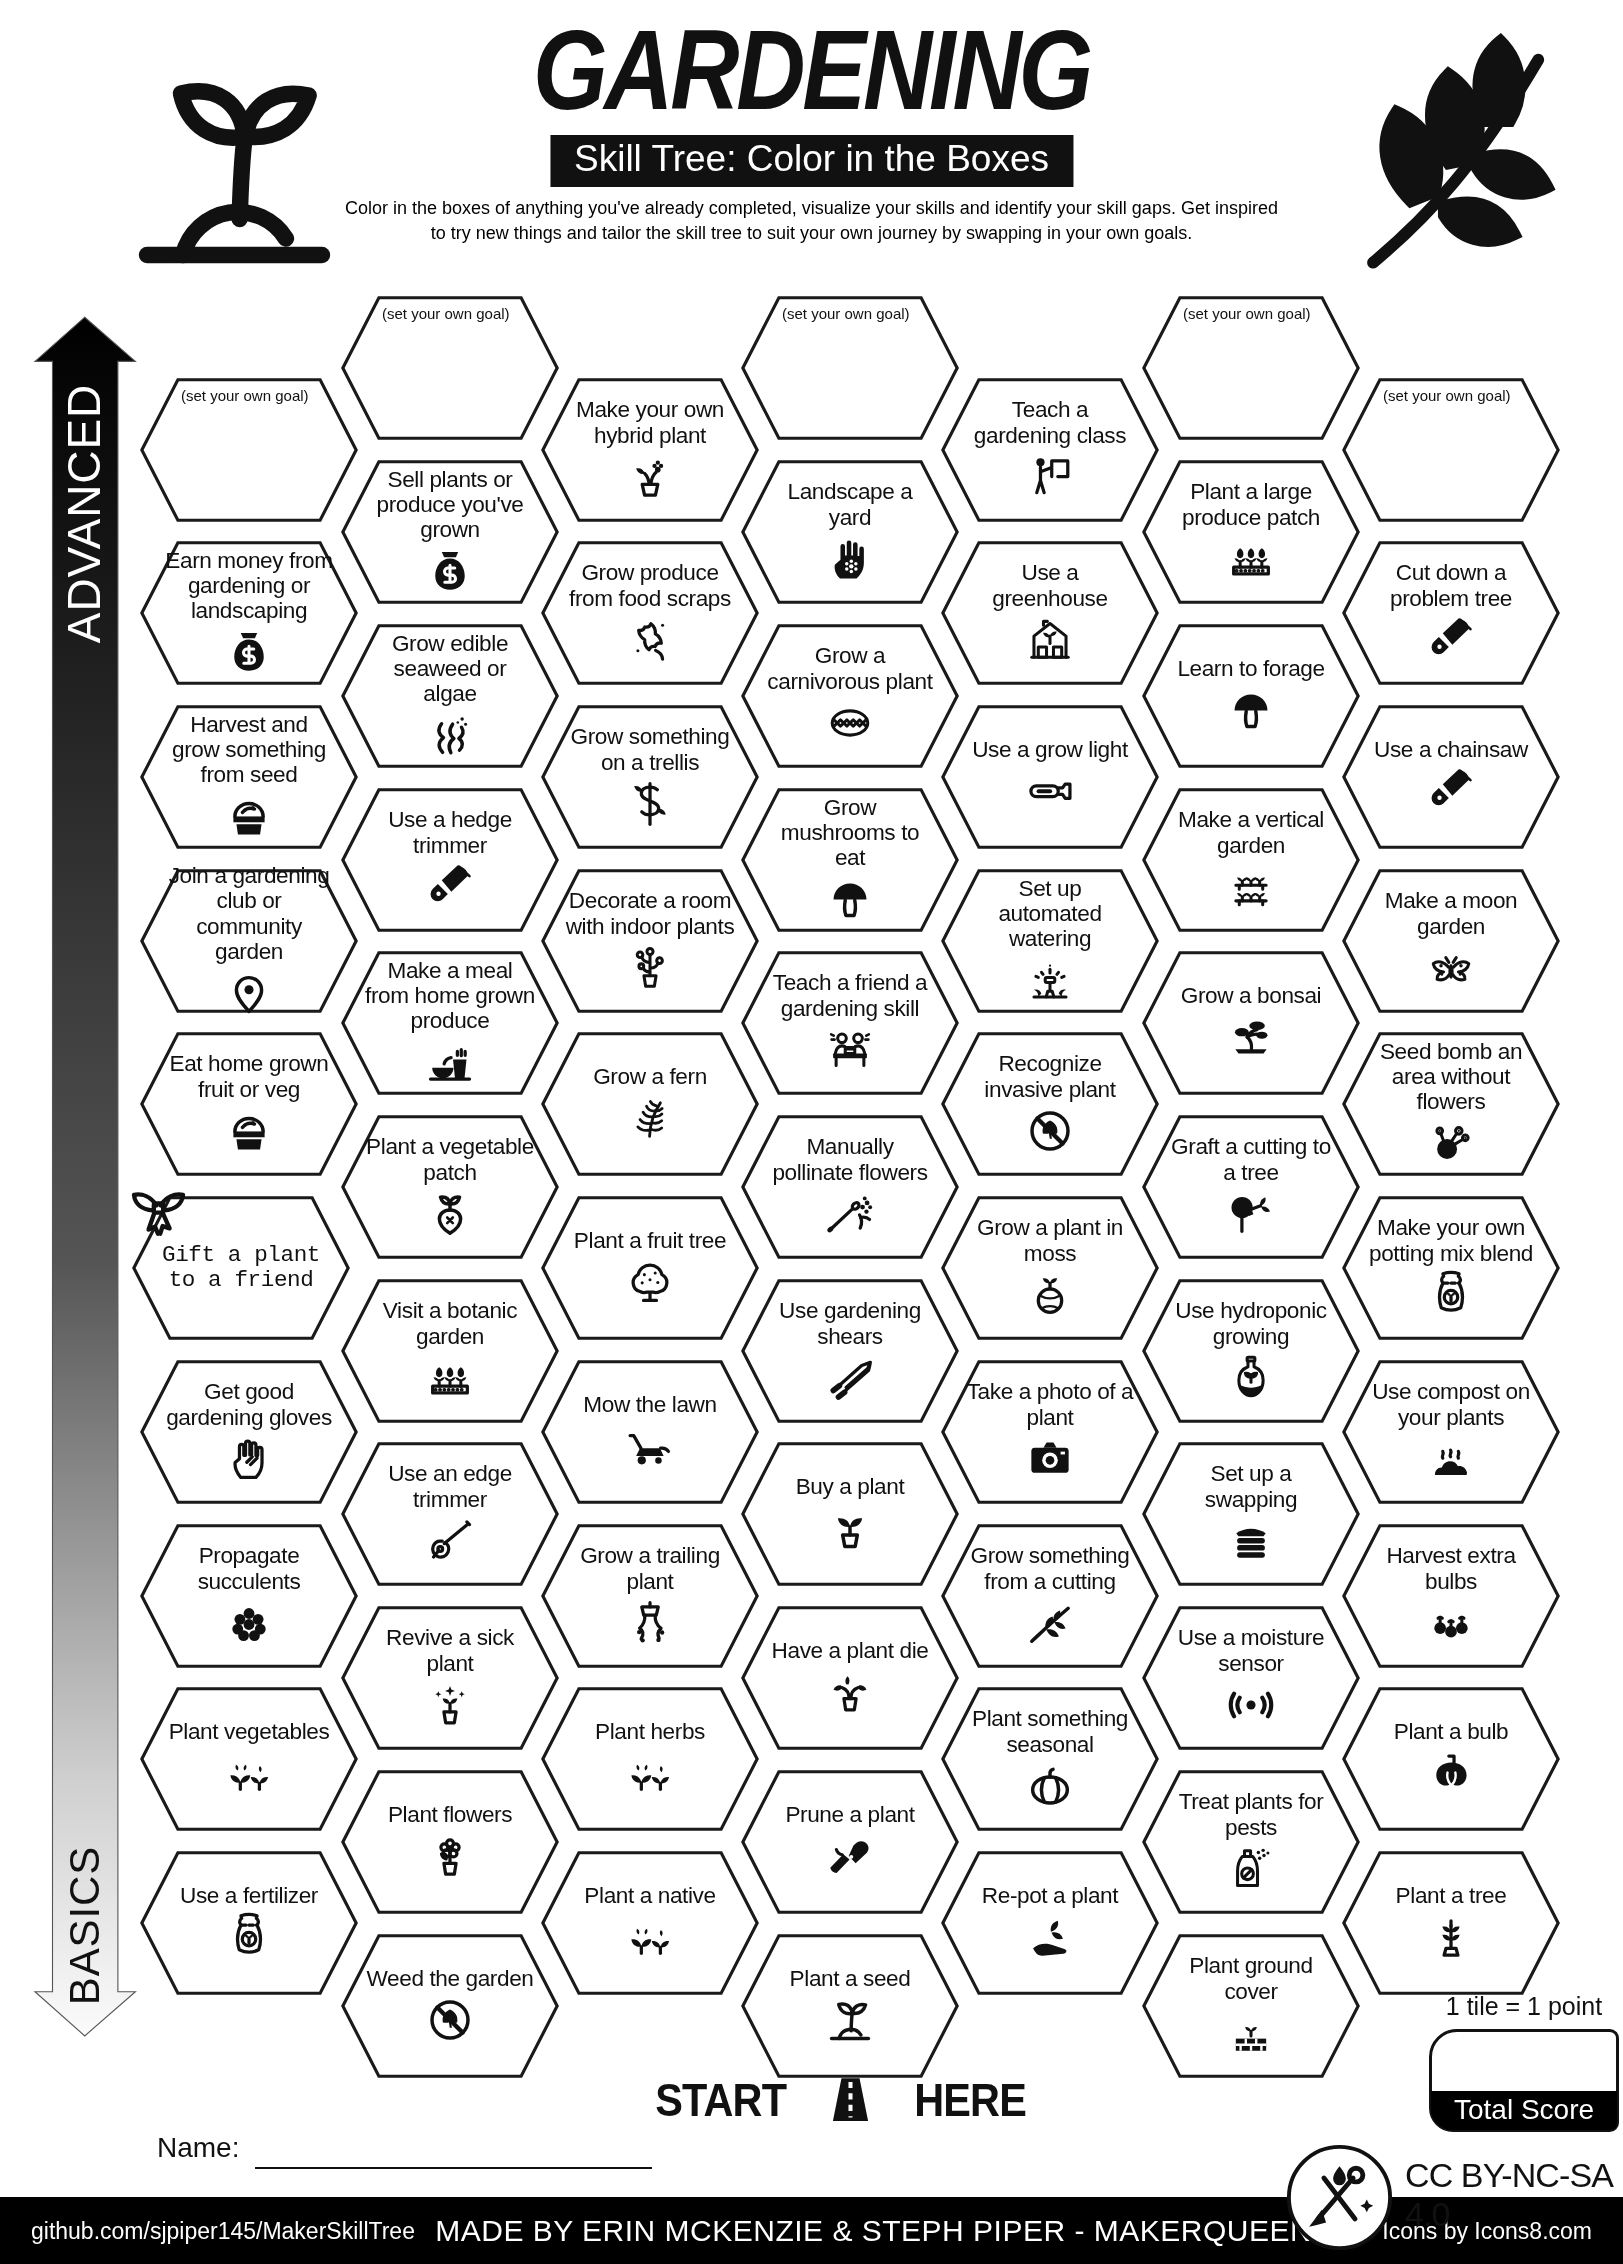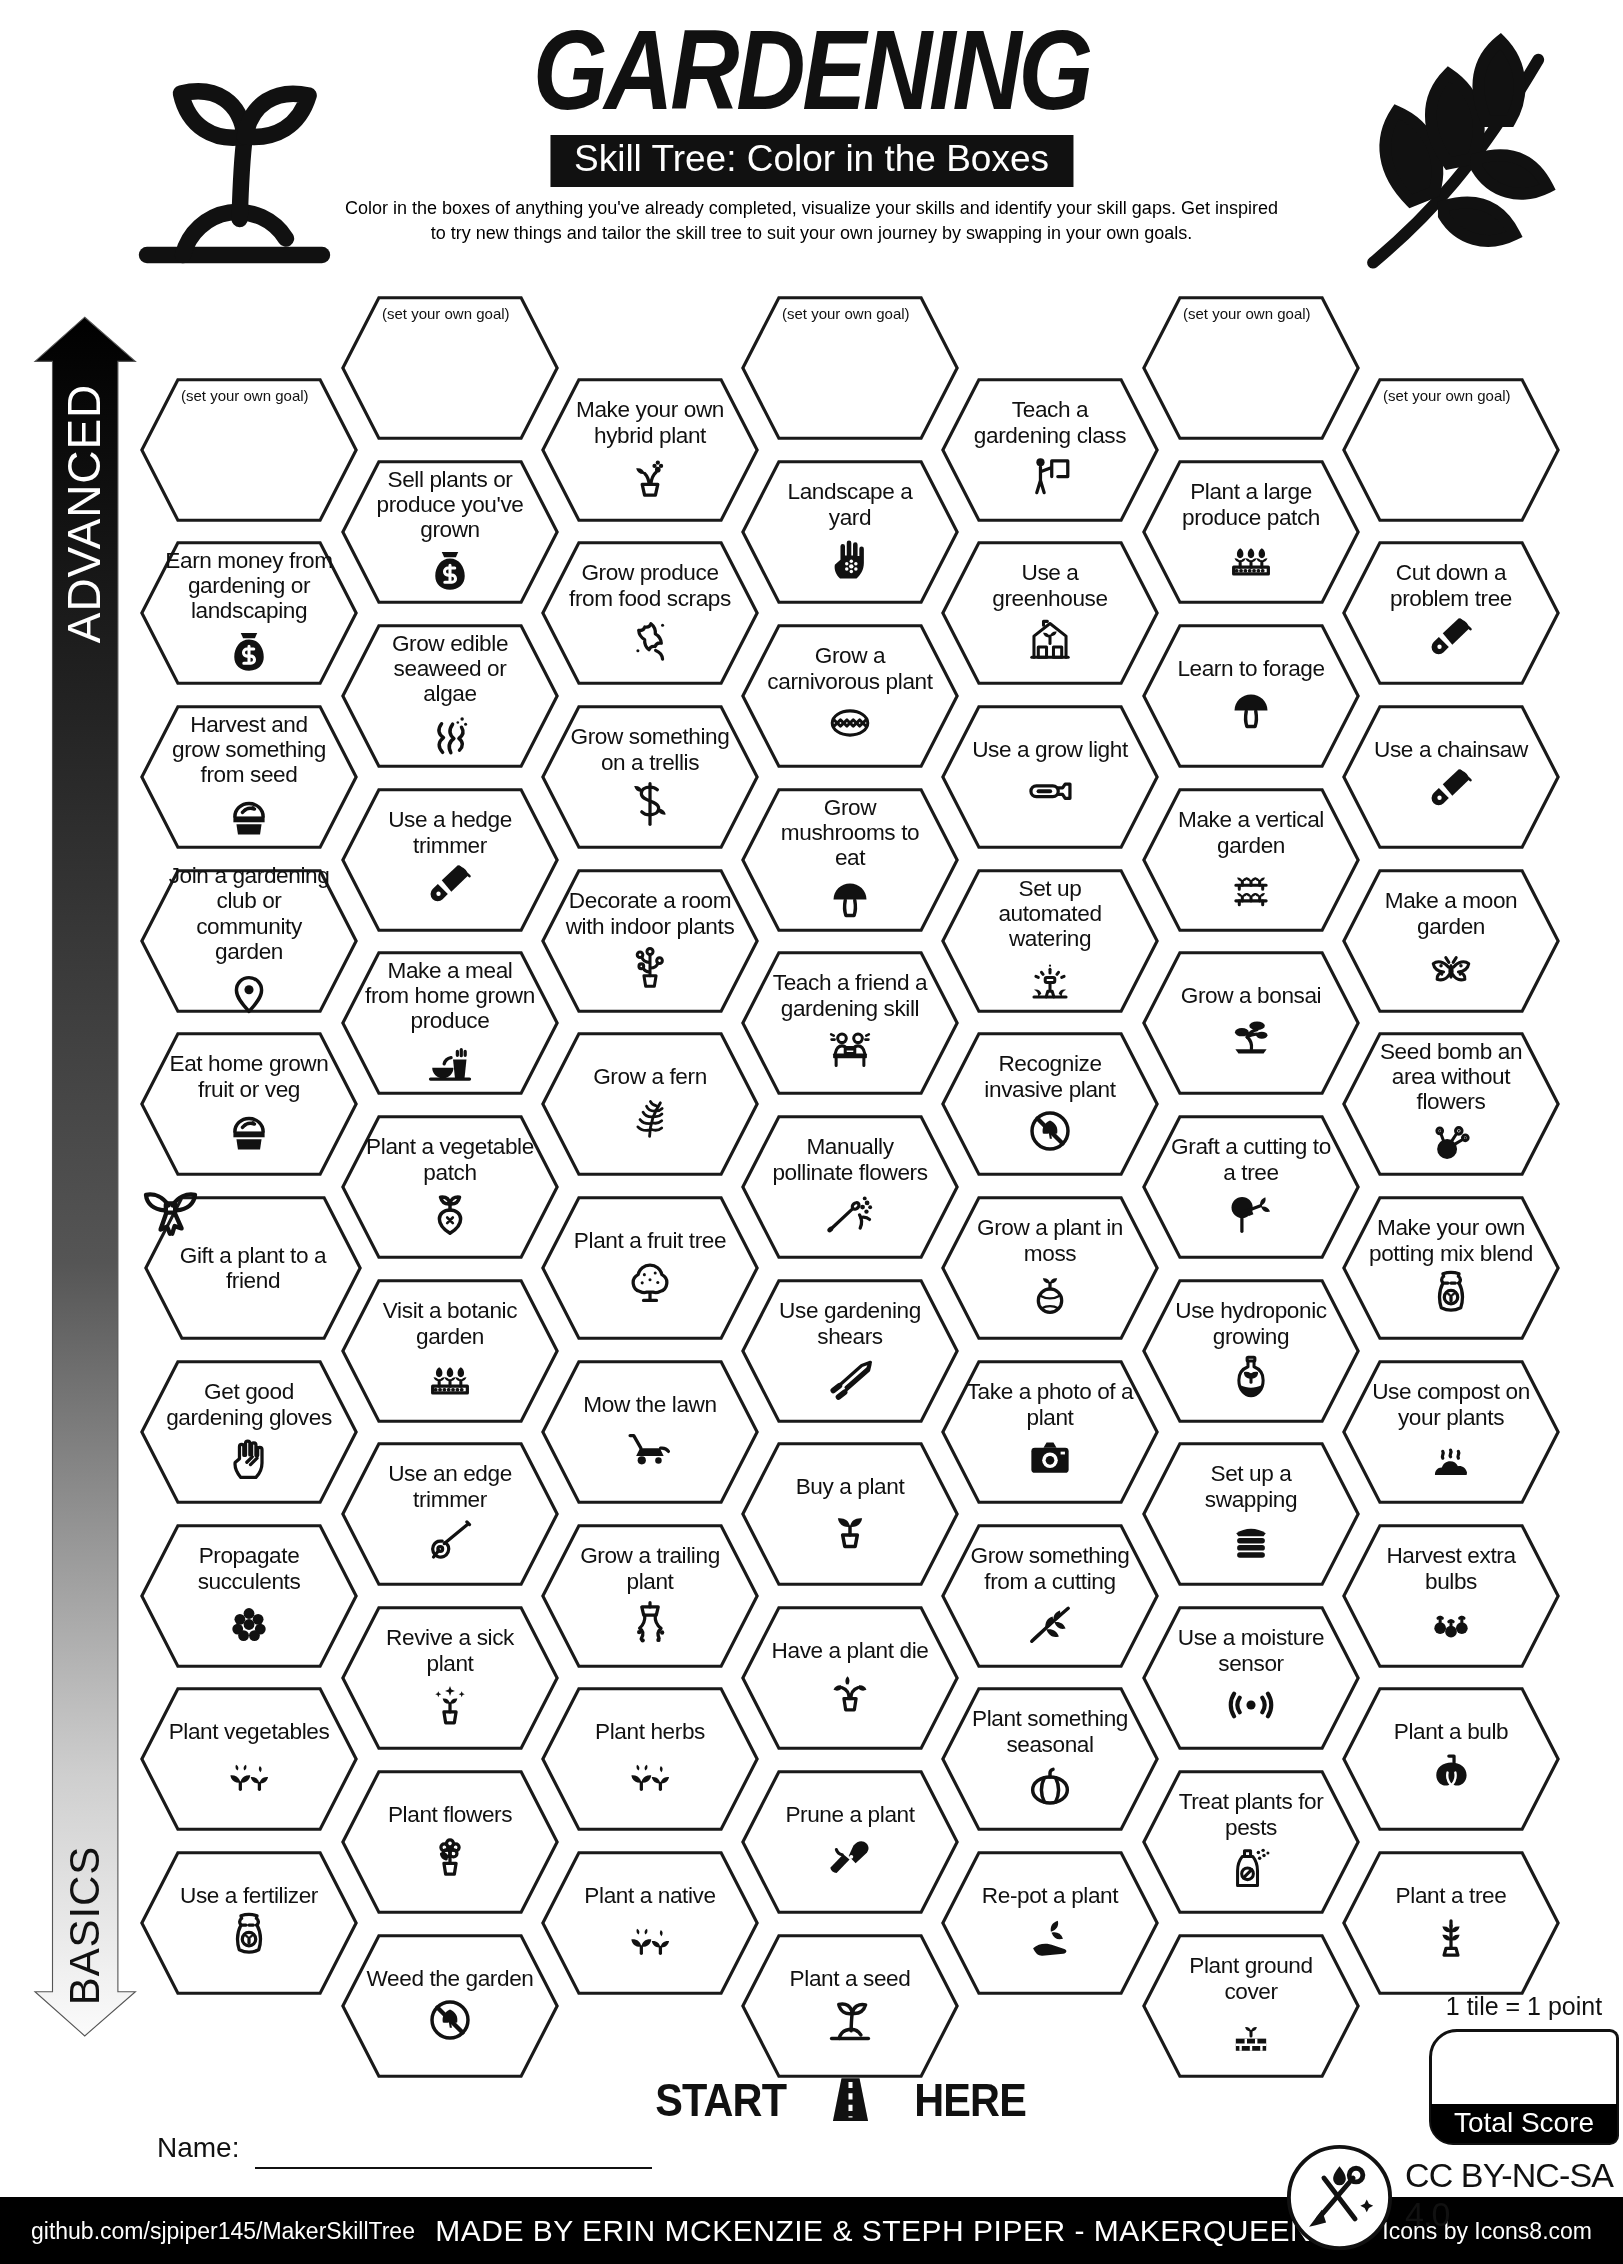--- a/index.html
+++ b/index.html
@@ -28,21 +28,21 @@
   .hex .lbl{font-size:22.6px;line-height:1.12;letter-spacing:-0.4px;color:#111;max-width:172px;}
   .icn{width:52px;height:52px;color:#111;flex:0 0 auto;}
   .goal-note{position:absolute;top:10px;left:41px;font-size:15px;color:#111;}
   .hex.icon-tl .icn{position:absolute;top:-14.8px;left:-13px;width:79px;height:70px;}
   
   .start{position:absolute;left:554px;top:2071px;width:572px;display:flex;align-items:center;justify-content:center;gap:16.6px;}
   .start .word{font-size:46px;font-weight:bold;letter-spacing:-0.9px;transform:scaleX(.9);}
   .name-label{position:absolute;left:157px;top:2132px;font-size:28px;}
   .name-line{position:absolute;left:255px;top:2167px;width:397px;border-top:2.8px solid #111;}
   .score-note{position:absolute;left:1426px;top:1992px;width:196px;text-align:center;font-size:25px;}
-  .score-box{position:absolute;left:1429px;top:2029px;width:190px;height:116px;box-sizing:border-box;
+  .score-box{position:absolute;left:1429px;top:2029px;width:190px;height:103px;box-sizing:border-box;
              border:3.2px solid #111;border-radius:28px 9.2px 9.2px 24px;background:#fff;}
   .score-bar{position:absolute;left:-0.9px;right:-0.9px;bottom:-0.9px;height:39px;background:#000;color:#fff;
              display:flex;align-items:center;justify-content:center;font-size:28px;border-radius:0 0 6.5px 21px;}
   .cc-logo{position:absolute;left:1285px;top:2143px;z-index:3;}
   .cc-text{position:absolute;left:1405px;top:2156px;font-size:34px;letter-spacing:-0.9px;z-index:3;}
   .footer{position:absolute;left:0;right:0;top:2197px;height:68px;background:#000;color:#fff;
           display:flex;align-items:center;justify-content:space-between;padding:0 31px;box-sizing:border-box;}
   .footer .f-left,.footer .f-right{font-size:23px;}
   .footer .f-center{font-size:30px;letter-spacing:0.5px;}
 </style>
@@ -727,21 +727,21 @@
         <svg class="hx" viewBox="0 0 236 158">
           <polygon points="2,79 41,3 195,3 234,79 195,155 41,155" fill="#ffffff" stroke="#1a1a1a" stroke-width="3.4"></polygon>
         </svg>
         <div class="content">
           <span class="lbl">Eat home grown fruit or veg</span>
           <svg class="icn" viewBox="0 0 24 24">
             <use href="#i-basket"></use>
           </svg>
         </div>
       </div>
-      <div class="hex icon-tl" style="left: 144px; top: 1195px;">
+      <div class="hex icon-tl" style="left: 132px; top: 1195px; font-family: Liberation Mono, monospace;">
         <svg class="hx" viewBox="0 0 236 158">
           <polygon points="2,79 41,3 195,3 234,79 195,155 41,155" fill="#ffffff" stroke="#1a1a1a" stroke-width="3.4"></polygon>
         </svg>
         <div class="content">
           <span class="lbl">Gift a plant to a friend</span>
           <svg class="icn" viewBox="0 0 24 24">
             <use href="#i-bow"></use>
           </svg>
         </div>
       </div>

